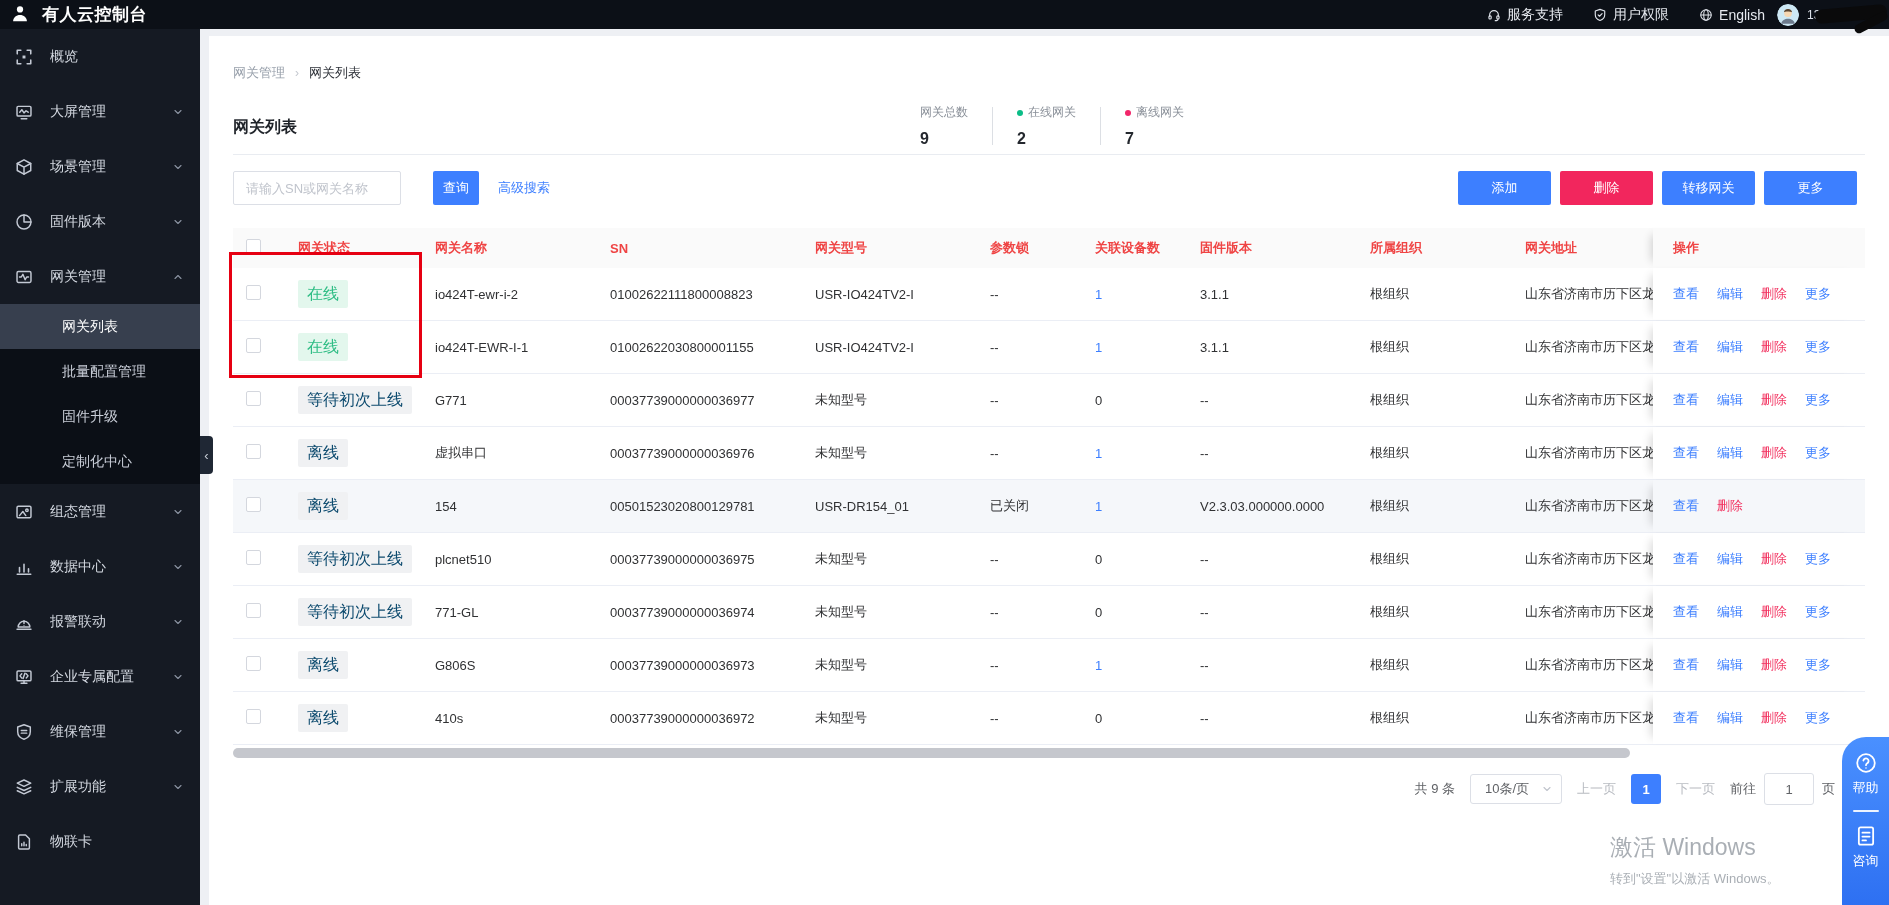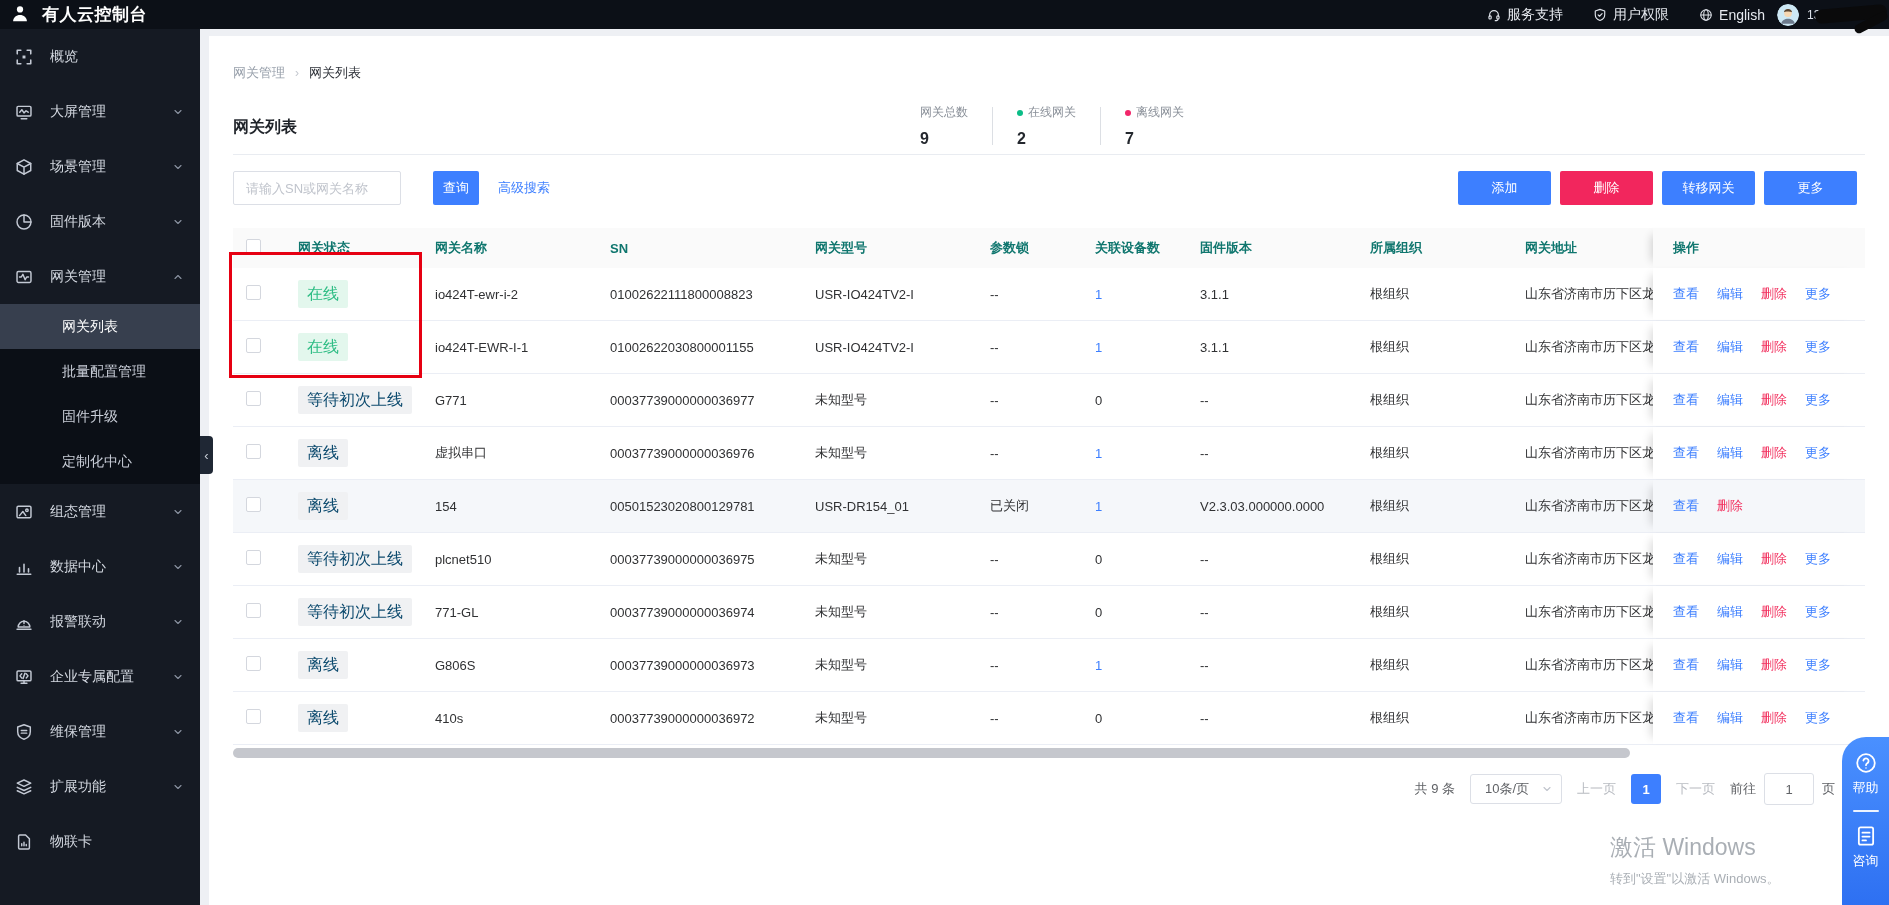--- a/index.html
+++ b/index.html
@@ -54,21 +54,21 @@
   .btn{height:34px;padding:7px 20px;border:none;border-radius:2px;color:#fff;font-size:13px;cursor:pointer;font-family:inherit;white-space:nowrap}
   .btn.blue{background:#3d7fff}
   .btn.pink{background:#f2265d}
   .btn.query{margin-left:32px;padding:0 10px}
   .adv-link{color:#3d7fff;margin-left:19px;cursor:pointer}
   .right-btns{margin-left:auto;display:flex;gap:9px;padding-right:8px}
   .right-btns .btn{min-width:93px}
   
   .gtable{margin-top:23px;position:relative}
   .thead,.trow{display:flex;align-items:center;position:relative}
-  .thead{height:40px;background:#fafafa;font-weight:700;font-size:13px;color:#0f766e}
+  .thead{height:40px;background:#fafafa;font-weight:700;font-size:13px;color:#ef4444}
   .trow{height:52px;border-bottom:1px solid #ebeef5;font-size:13px;color:#303133;background:#fff}
   .trow.hl{background:#f5f7fa}
   .tcell{white-space:nowrap;overflow:hidden;box-sizing:border-box;flex:none}
   .col-check{width:65px;padding-left:13px}
   .col-status{width:137px}
   .col-name{width:175px}
   .col-sn{width:205px}
   .col-model{width:175px}
   .col-lock{width:105px}
   .col-devices{width:105px}

